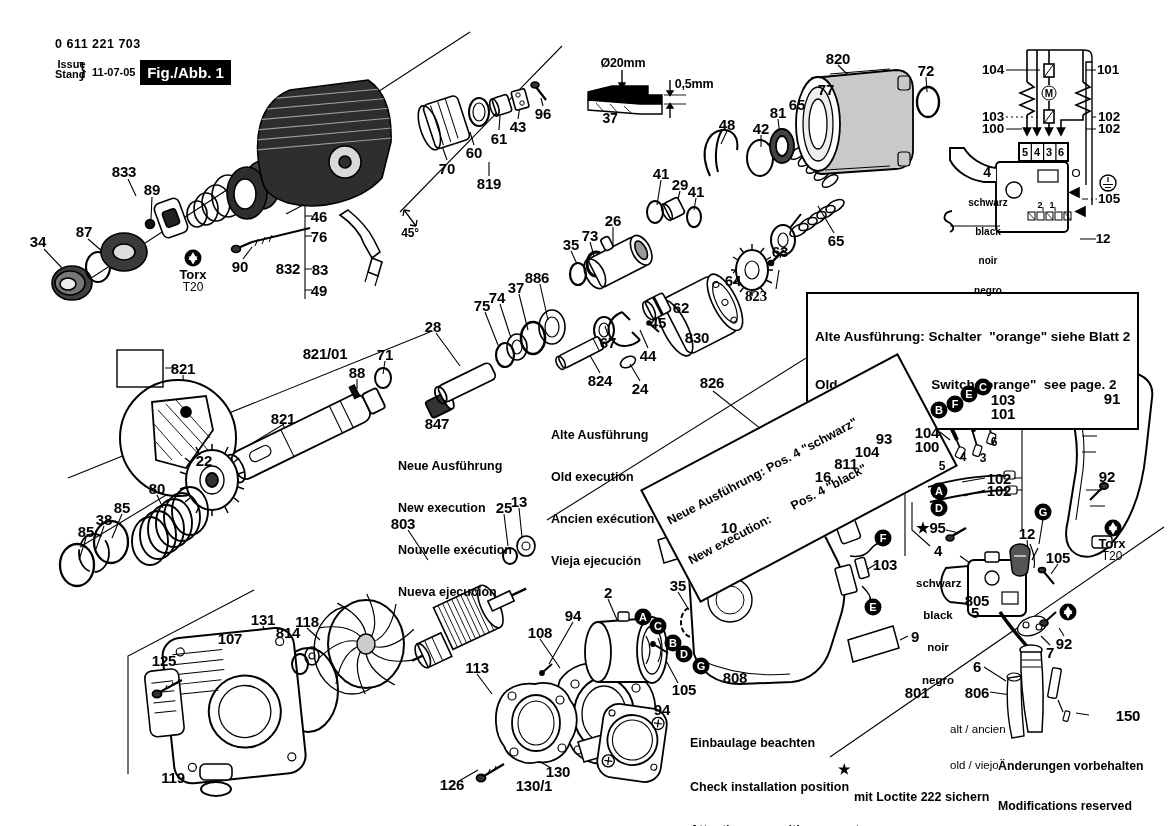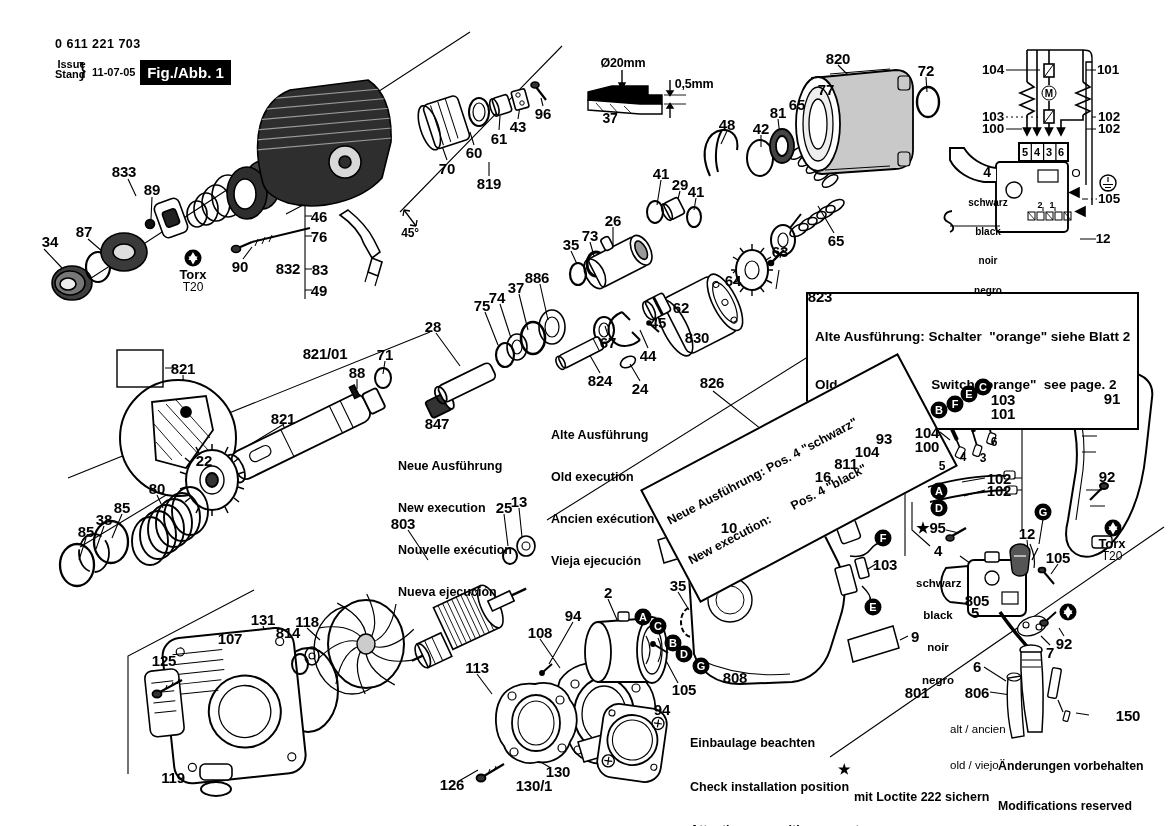--- a/index.html
+++ b/index.html
@@ -571,21 +571,21 @@
   </div>
   <div class="torx-t" style="left:1112px;top:538px;">
     <div>Torx</div>
     <div style="font-weight:400;font-size:12px;">T20</div>
   </div>
 
   <div id="label-layer">
       <div class="plabel" style="left: 124px; top: 171px;">833</div>
       <div class="plabel" style="left: 152px; top: 189px;">89</div>
       <div class="plabel" style="left: 84px; top: 231px;">87</div>
-      <div class="plabel" style="left: 38px; top: 241px; margin-left: 12px;">34</div>
+      <div class="plabel" style="left: 38px; top: 241px;">34</div>
       <div class="plabel" style="left: 240px; top: 266px;">90</div>
       <div class="plabel" style="left: 319px; top: 216px;">46</div>
       <div class="plabel" style="left: 319px; top: 236px;">76</div>
       <div class="plabel" style="left: 288px; top: 268px;">832</div>
       <div class="plabel" style="left: 320px; top: 269px;">83</div>
       <div class="plabel" style="left: 319px; top: 290px;">49</div>
       <div class="plabel" style="left: 447px; top: 168px;">70</div>
       <div class="plabel" style="left: 474px; top: 152px;">60</div>
       <div class="plabel" style="left: 489px; top: 183px;">819</div>
       <div class="plabel" style="left: 499px; top: 138px;">61</div>
@@ -601,21 +601,21 @@
       <div class="plabel" style="left: 926px; top: 70px;">72</div>
       <div class="plabel" style="left: 661px; top: 173px;">41</div>
       <div class="plabel" style="left: 680px; top: 184px;">29</div>
       <div class="plabel" style="left: 696px; top: 191px;">41</div>
       <div class="plabel" style="left: 613px; top: 220px;">26</div>
       <div class="plabel" style="left: 571px; top: 244px;">35</div>
       <div class="plabel" style="left: 590px; top: 235px;">73</div>
       <div class="plabel" style="left: 836px; top: 240px;">65</div>
       <div class="plabel" style="left: 780px; top: 251px;">63</div>
       <div class="plabel" style="left: 733px; top: 280px;">64</div>
-      <div class="plabel" style="left: 820px; top: 296px;">823</div>
+      <div class="plabel" style="left: 756px; top: 296px; font-family: Liberation Serif, serif;">823</div>
       <div class="plabel" style="left: 681px; top: 307px;">62</div>
       <div class="plabel" style="left: 697px; top: 337px;">830</div>
       <div class="plabel" style="left: 658px; top: 322px;">45</div>
       <div class="plabel" style="left: 648px; top: 355px;">44</div>
       <div class="plabel" style="left: 608px; top: 342px;">67</div>
       <div class="plabel" style="left: 600px; top: 380px;">824</div>
       <div class="plabel" style="left: 640px; top: 388px;">24</div>
       <div class="plabel" style="left: 712px; top: 382px;">826</div>
       <div class="plabel" style="left: 537px; top: 277px;">886</div>
       <div class="plabel" style="left: 516px; top: 287px;">37</div>

